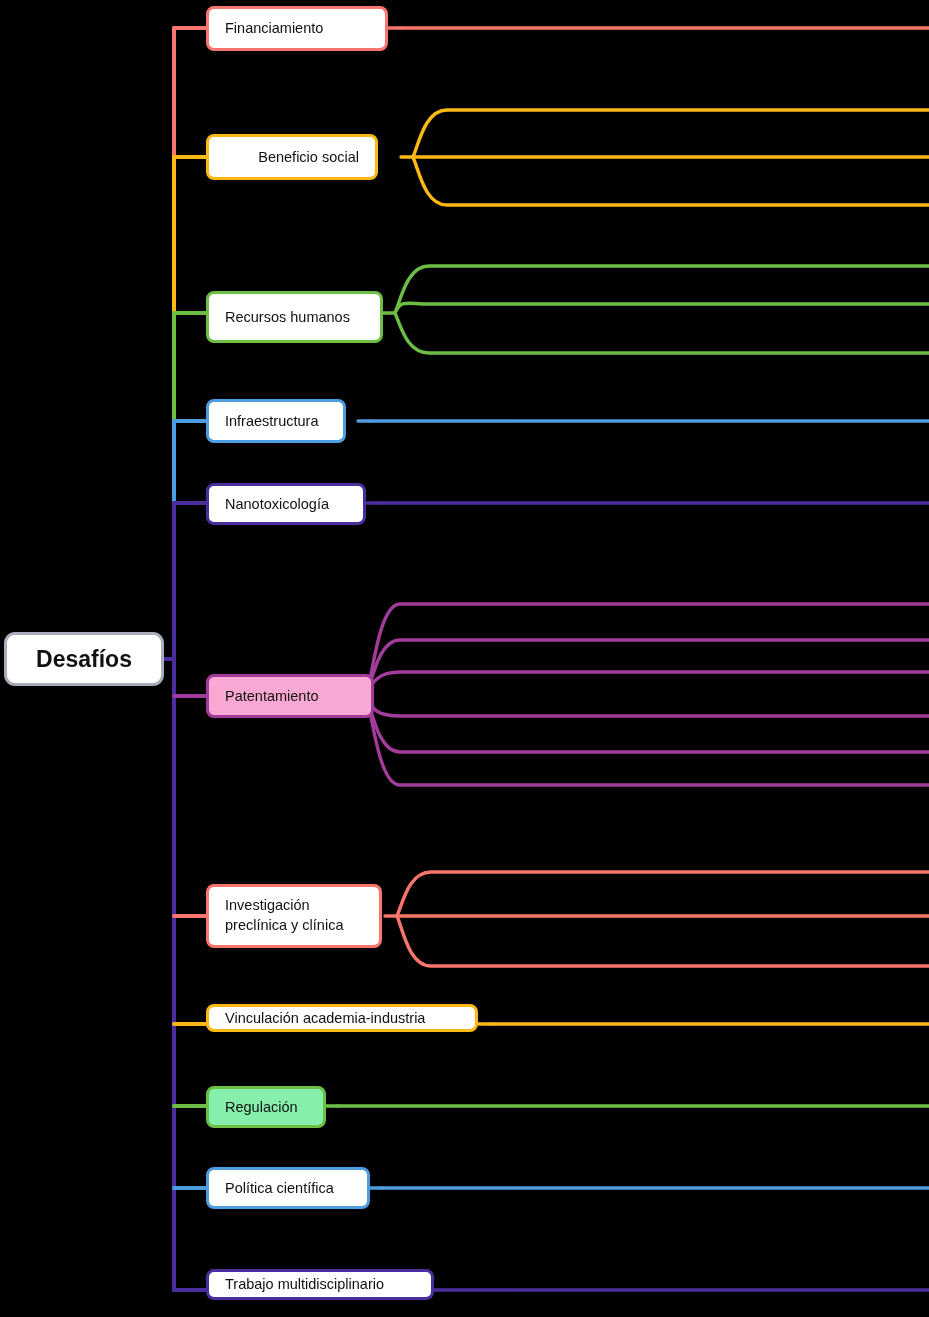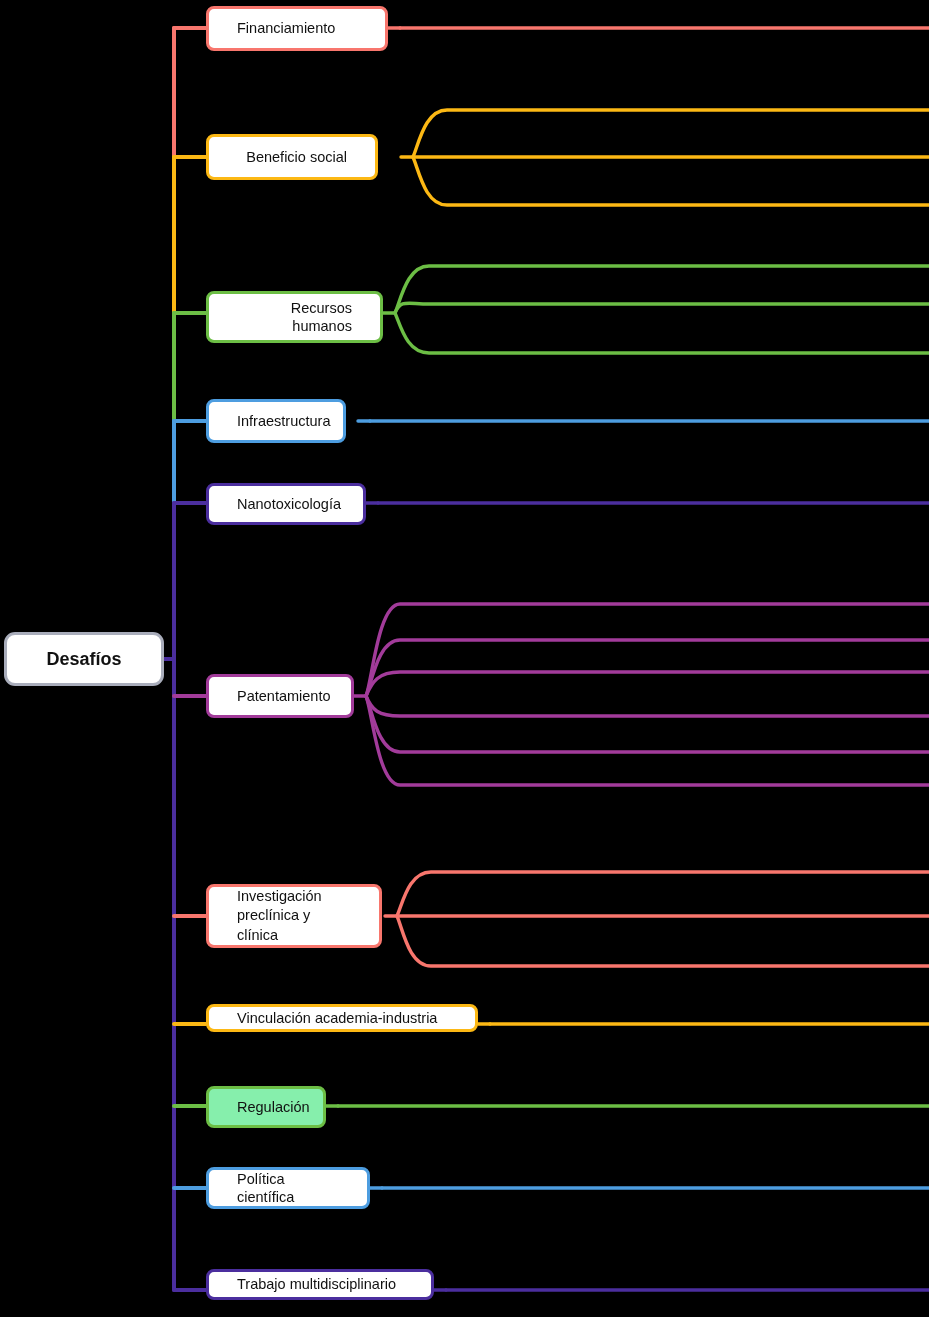--- a/index.html
+++ b/index.html
@@ -31,29 +31,29 @@
     box-sizing: border-box;
     background: #ffffff;
     border-style: solid;
     border-radius: 8px;
     display: flex;
     align-items: center;
     justify-content: flex-start;
     color: #111111;
     line-height: 1.25;
     z-index: 5;
-    padding: 0 28px;
+    padding: 0 16px;
     white-space: pre-line;
   }
   .node.root {
     border-width: 3px;
     border-color: #a9adbb;
     border-radius: 11px;
     font-weight: bold;
-    font-size: 18px;
+    font-size: 23px;
     justify-content: center;
     padding: 0 10px;
     box-shadow: 0 0 0 0 rgba(0,0,0,0);
   }
   .node.topic {
     border-width: 3px;
     font-size: 14.5px;
     font-weight: normal;
   }
   .node.two-line {
@@ -115,20 +115,20 @@
       <path d="M 174 1290 H 176 Q 192 1290 192 1290 H 206" fill="none" stroke="#4b2e9e" stroke-width="4" stroke-linecap="round" stroke-linejoin="round"></path>
       <path d="M 434 1290 H 446" fill="none" stroke="#4b2e9e" stroke-width="3.4" stroke-linecap="round" stroke-linejoin="round"></path>
       <path d="M 446 1290 H 929" fill="none" stroke="#4b2e9e" stroke-width="3.4" stroke-linecap="round" stroke-linejoin="round"></path>
     </svg>
 <div class="node root" style="left: 4px; top: 632px; width: 160px; height: 54px; border-color: rgb(169, 173, 187); color: rgb(17, 17, 17); background: rgb(255, 255, 255);"><span>Desafíos</span></div>
     <div class="node topic" style="left: 206px; top: 6px; width: 182px; height: 45px; border-color: rgb(248, 118, 109); color: rgb(17, 17, 17); background: rgb(255, 255, 255);"><span>Financiamiento</span></div>
     <div class="node topic" style="left: 206px; top: 134px; width: 172px; height: 46px; border-color: rgb(252, 184, 20); color: rgb(17, 17, 17); background: rgb(255, 255, 255); justify-content: flex-end;"><span>Beneficio social</span></div>
     <div class="node topic" style="left: 206px; top: 291px; width: 177px; height: 52px; border-color: rgb(108, 190, 69); color: rgb(17, 17, 17); background: rgb(255, 255, 255); text-align: right;"><span>Recursos humanos</span></div>
     <div class="node topic" style="left: 206px; top: 399px; width: 140px; height: 44px; border-color: rgb(77, 157, 224); color: rgb(17, 17, 17); background: rgb(255, 255, 255);"><span>Infraestructura</span></div>
     <div class="node topic" style="left: 206px; top: 483px; width: 160px; height: 42px; border-color: rgb(75, 46, 158); color: rgb(17, 17, 17); background: rgb(255, 255, 255);"><span>Nanotoxicología</span></div>
-    <div class="node topic" style="left: 206px; top: 674px; width: 148px; height: 44px; border-color: rgb(162, 59, 154); color: rgb(17, 17, 17); background: #ffffff; align-items: center;"><span>Patentamiento</span></div>
+    <div class="node topic" style="left: 206px; top: 674px; width: 168px; height: 44px; border-color: rgb(162, 59, 154); color: rgb(17, 17, 17); background: #f9a8d4; align-items: center;"><span>Patentamiento</span></div>
     <div class="node topic two-line" style="left: 206px; top: 884px; width: 176px; height: 64px; border-color: rgb(248, 118, 109); color: rgb(17, 17, 17); background: rgb(255, 255, 255);"><span>Investigación
 preclínica y clínica</span></div>
     <div class="node topic" style="left: 206px; top: 1004px; width: 272px; height: 28px; border-color: rgb(252, 184, 20); color: rgb(17, 17, 17); background: rgb(255, 255, 255);"><span>Vinculación academia-industria</span></div>
     <div class="node topic" style="left: 206px; top: 1086px; width: 120px; height: 42px; border-color: rgb(108, 190, 69); color: rgb(17, 17, 17); background: #86efac;"><span>Regulación</span></div>
     <div class="node topic" style="left: 206px; top: 1167px; width: 164px; height: 42px; border-color: rgb(77, 157, 224); color: rgb(17, 17, 17); background: rgb(255, 255, 255);"><span>Política científica</span></div>
     <div class="node topic" style="left: 206px; top: 1269px; width: 228px; height: 31px; border-color: rgb(75, 46, 158); color: rgb(17, 17, 17); background: rgb(255, 255, 255);"><span>Trabajo multidisciplinario</span></div>
   </div>
 
 </body></html>

